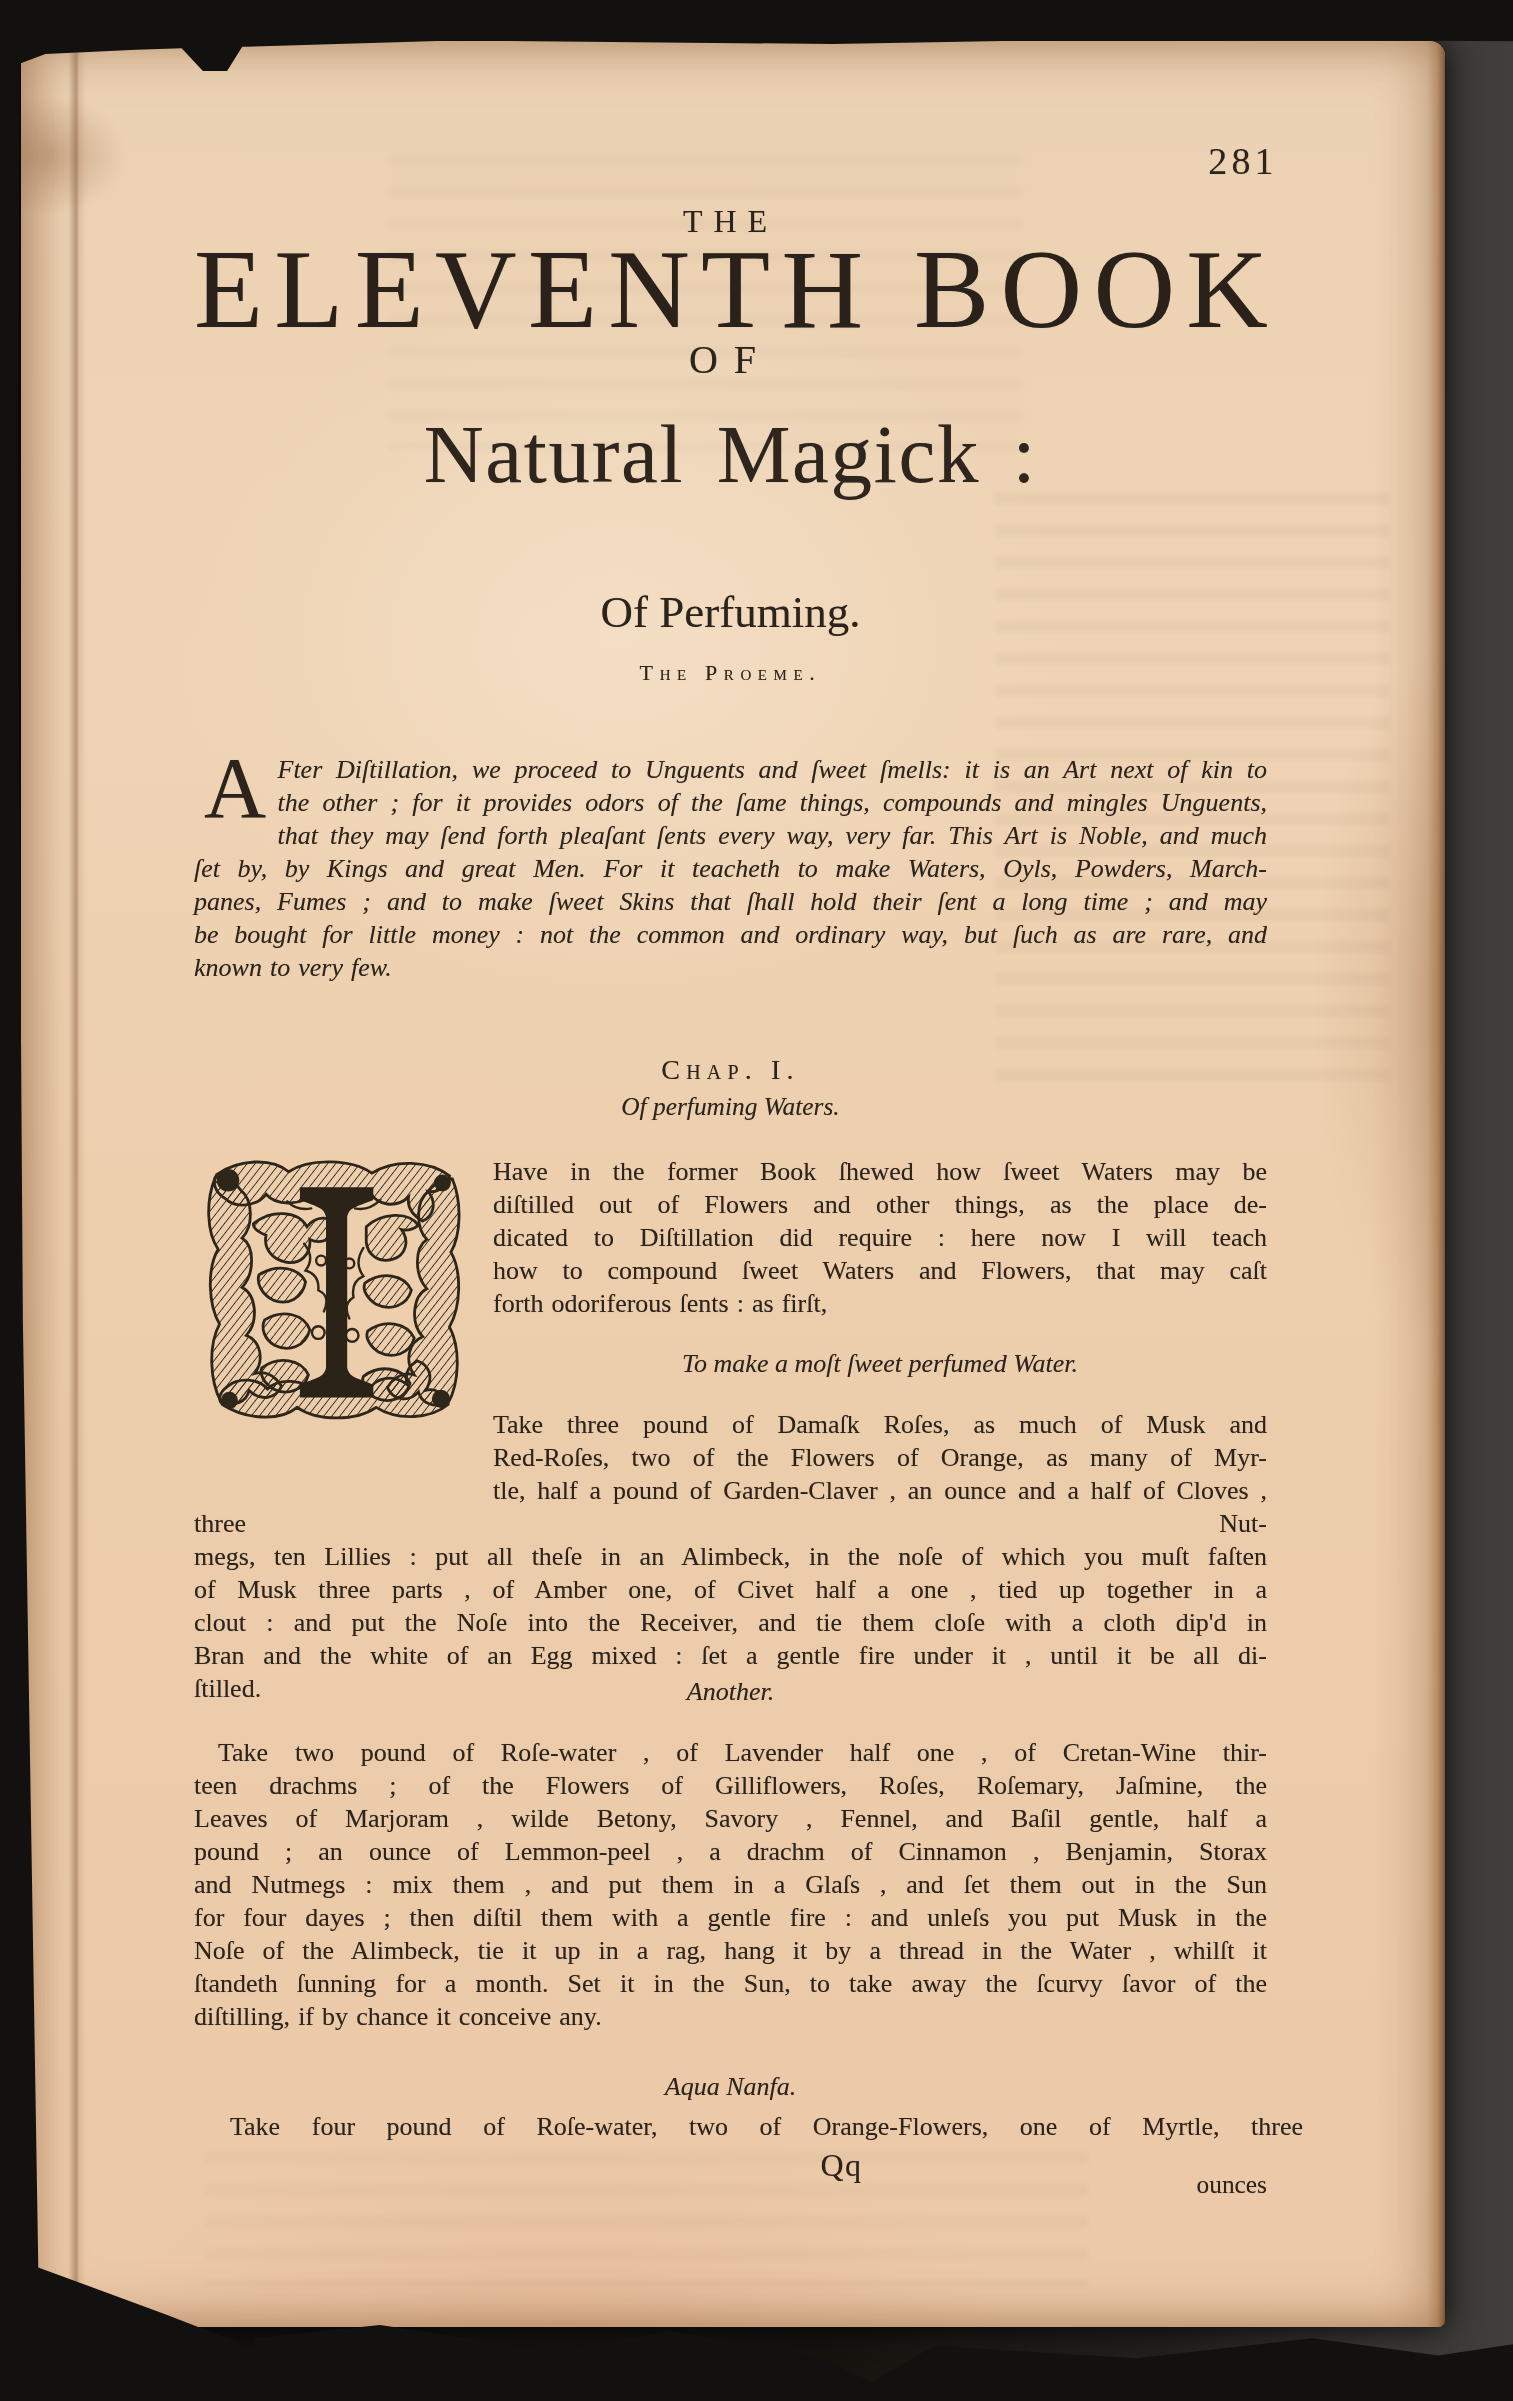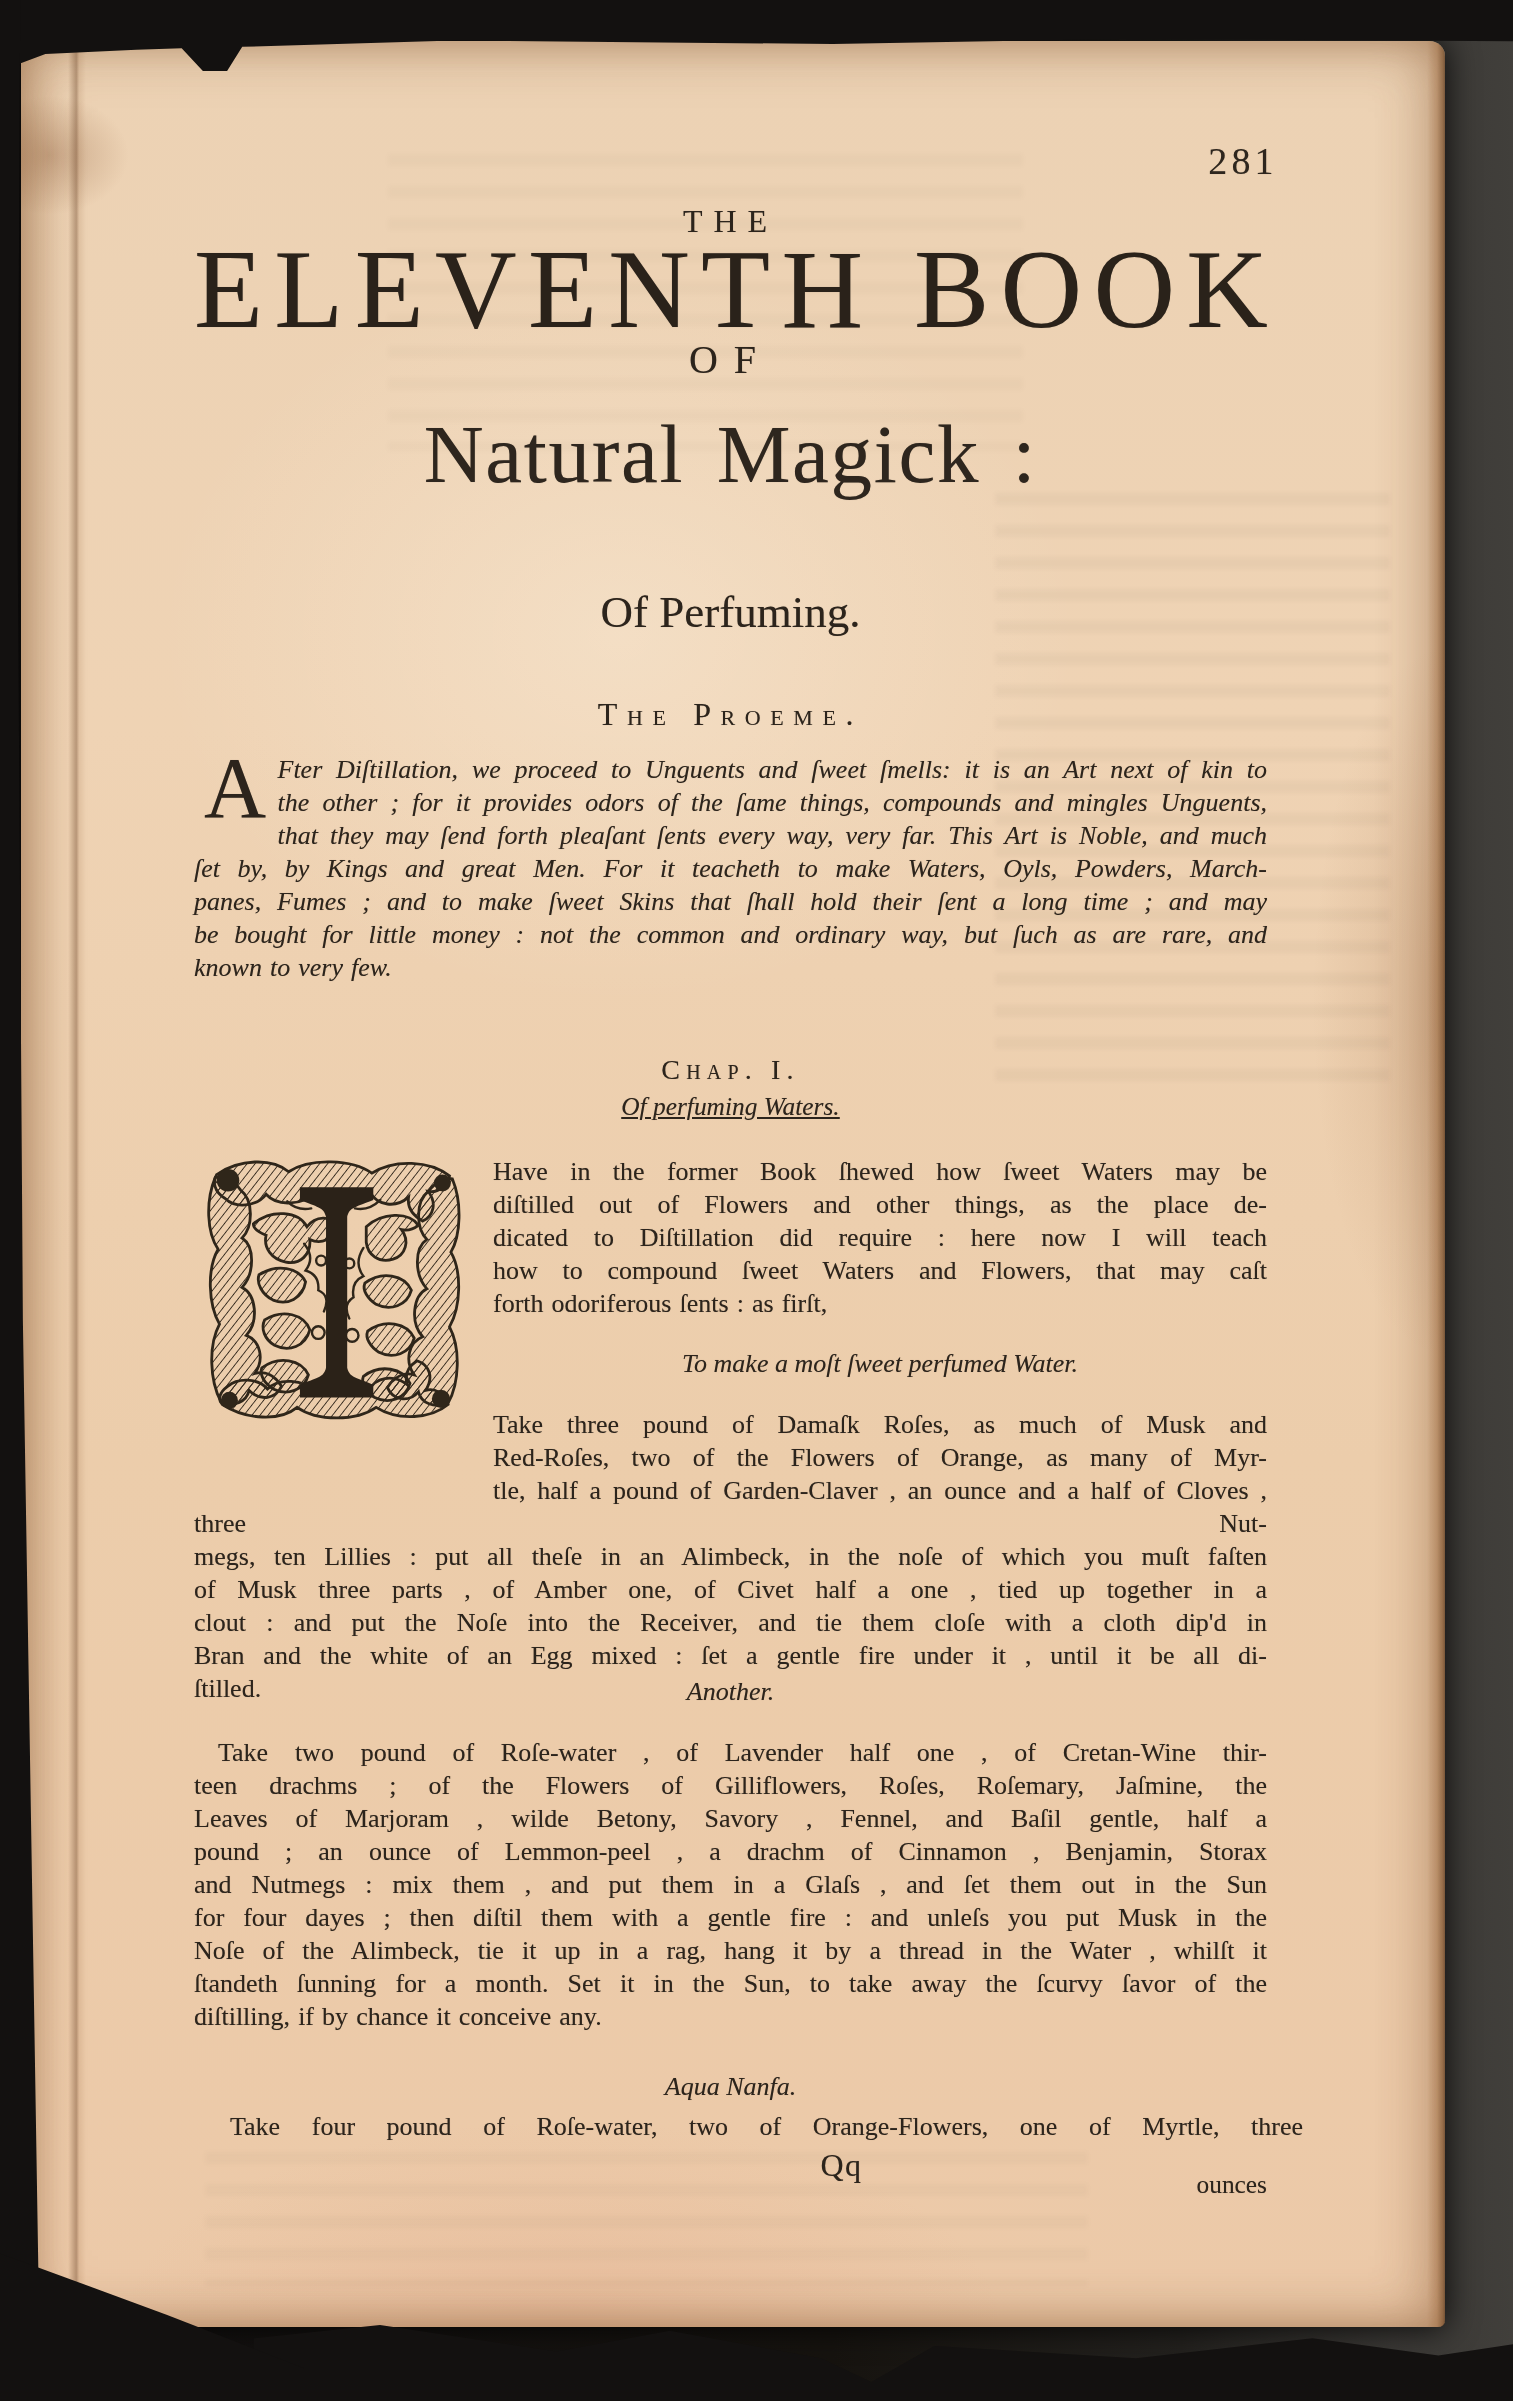--- a/index.html
+++ b/index.html
@@ -53,28 +53,28 @@
   .italic{font-style:italic;}
 
   #page-number{position:absolute;left:1116px;top:98px;width:212px;text-align:center;
                font-size:38px;letter-spacing:4.2px;color:#2e261e;}
   #head-the{top:162px;font-size:32px;letter-spacing:.34em;}
   #head-book{top:191px;font-size:113px;line-height:113px;letter-spacing:.10em;white-space:nowrap;
              color:#2a221a;}
   #head-of{top:295px;font-size:40px;letter-spacing:.40em;}
   #head-title{top:371px;font-size:83px;line-height:85px;letter-spacing:.02em;word-spacing:.12em;color:#2e261e;}
   #head-subtitle{top:545px;font-size:45px;}
-  #proeme-head{top:655px;font-size:32px;font-variant:small-caps;letter-spacing:.30em;}
+  #proeme-head{top:619px;font-size:22px;font-variant:small-caps;letter-spacing:.30em;}
 
   #proeme{top:712px;}
   #proeme .drop-a{float:left;width:65px;height:66px;margin:2.8px 8.5px 0 10px;
                   font-size:86px;line-height:65px;font-style:normal;text-align:left;}
 
   #chap-head{top:1013px;font-size:28px;font-variant:small-caps;letter-spacing:.22em;}
-  #chap-sub{top:1051px;font-size:25.4px;text-decoration:underline;}
+  #chap-sub{top:1051px;font-size:25.4px;}
 
   #chapter{top:1114px;}
   .woodcut{float:left;width:261px;height:318px;margin:1.4px 28px 0 10px;}
   .recipe-head{clear:none;text-align:center;font-style:italic;font-size:26px;line-height:32px;
                margin:28px 0 28px 0;}
   #another-head{top:1636px;font-size:26px;}
   #aqua-head{top:2031px;font-size:26px;}
   #aqua-line{top:2069px;margin-left:36px;}
   #sig-row{top:2106px;height:42px;}
   #sig-q{position:absolute;left:0;right:0;text-align:center;transform:translateX(111px);

